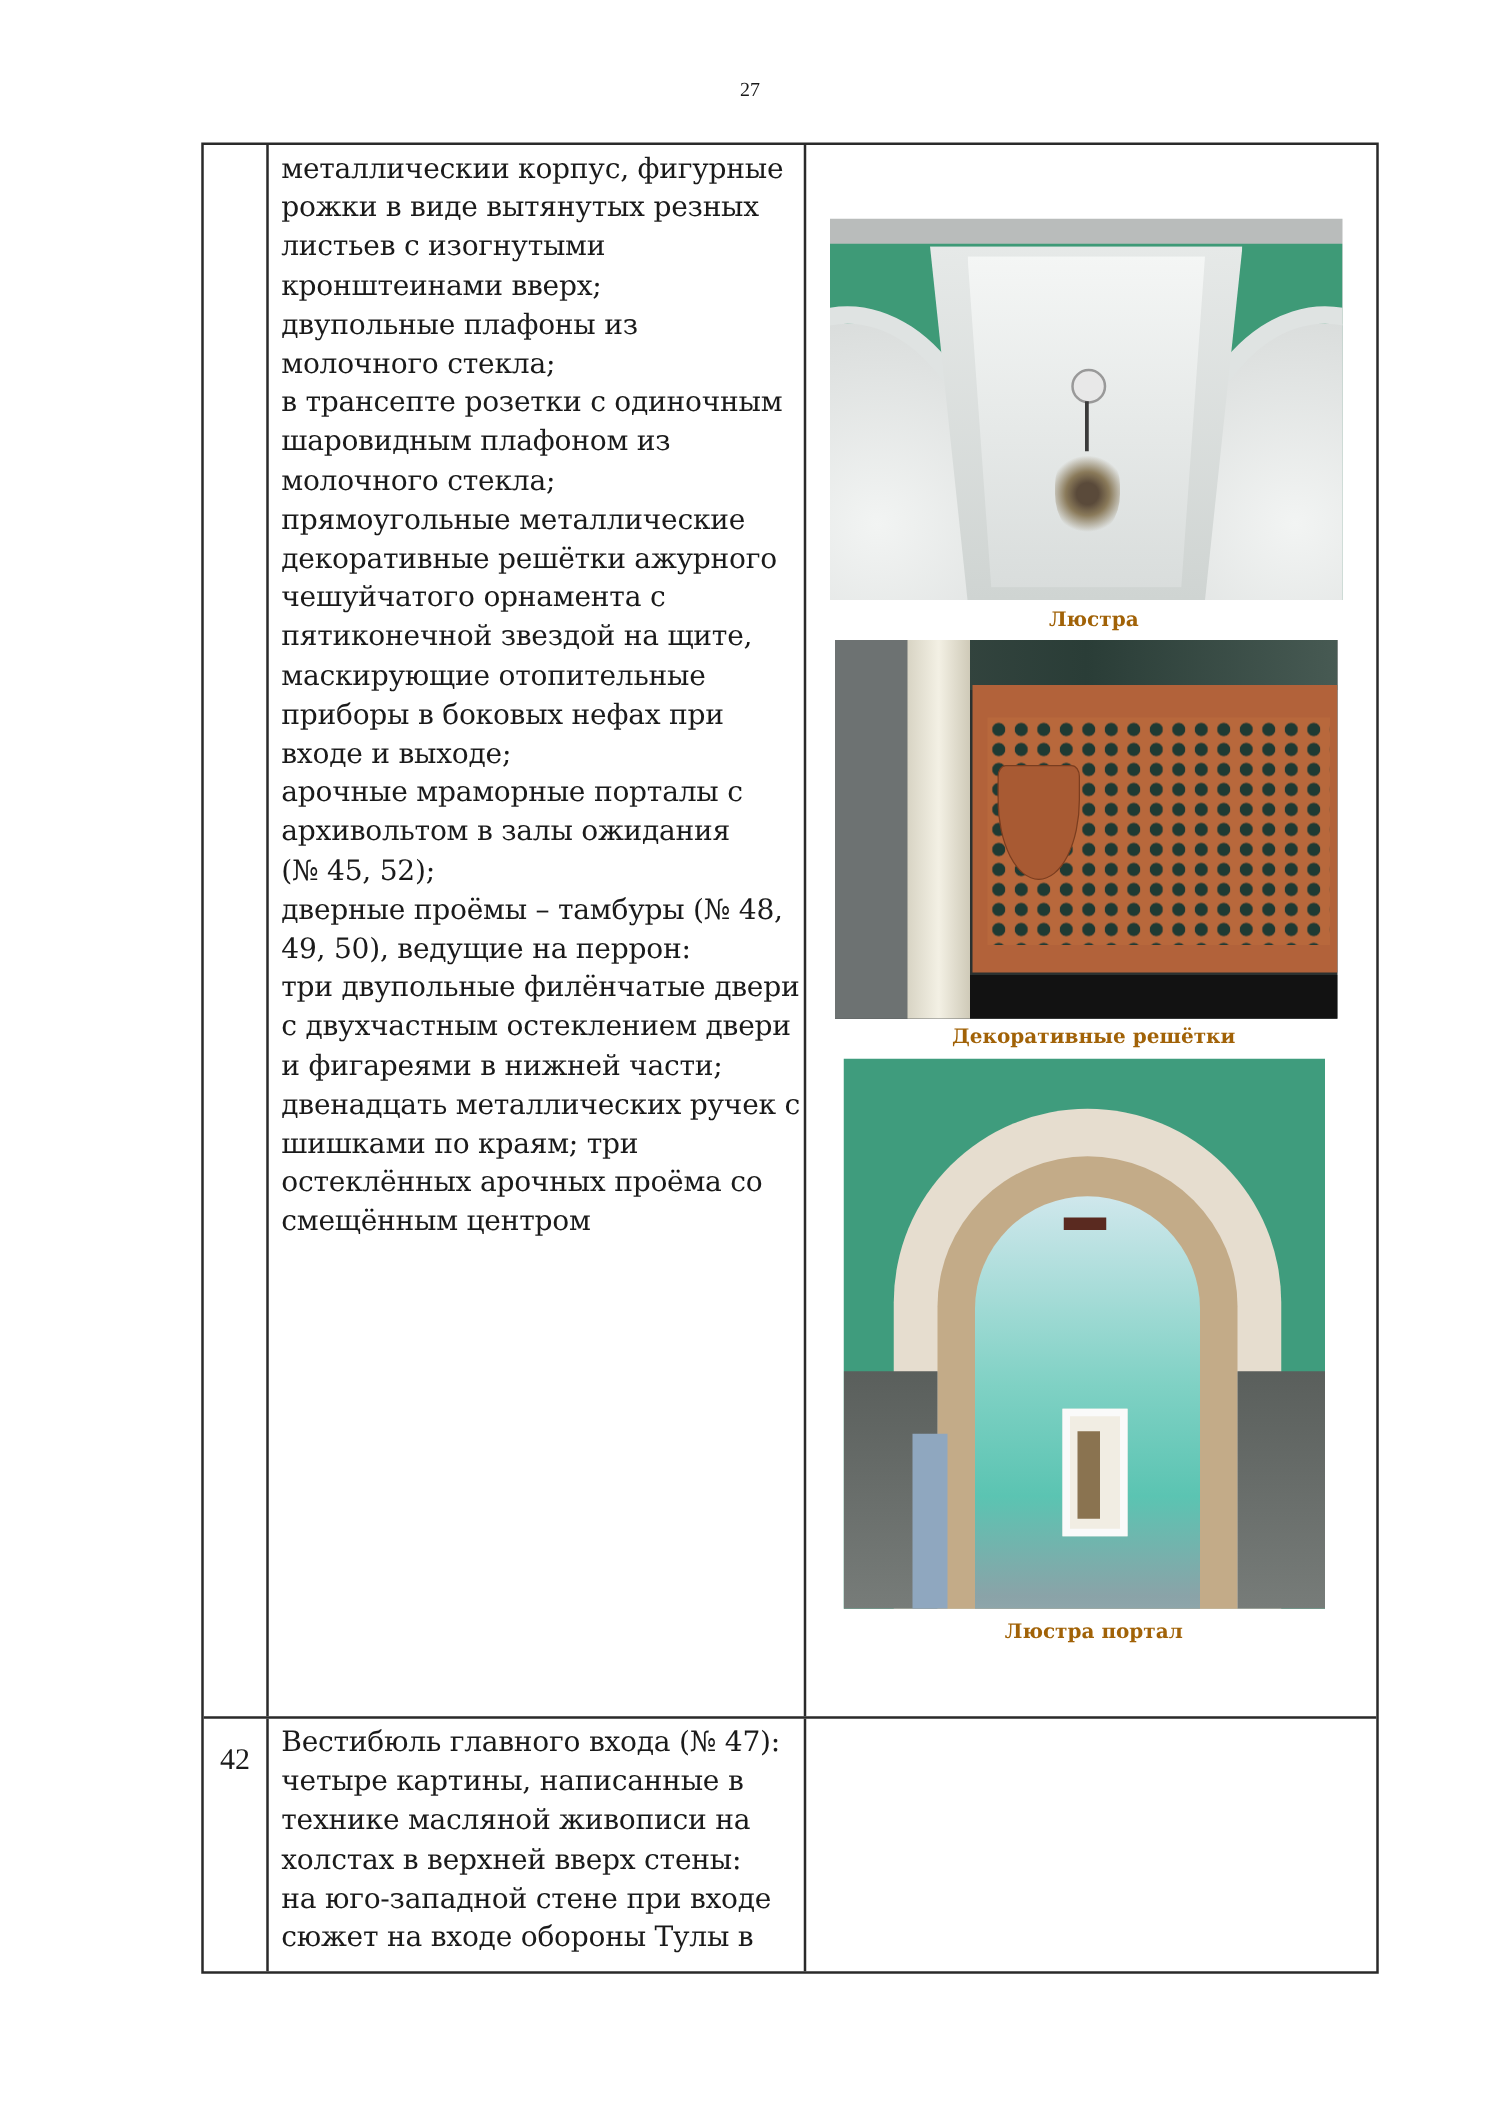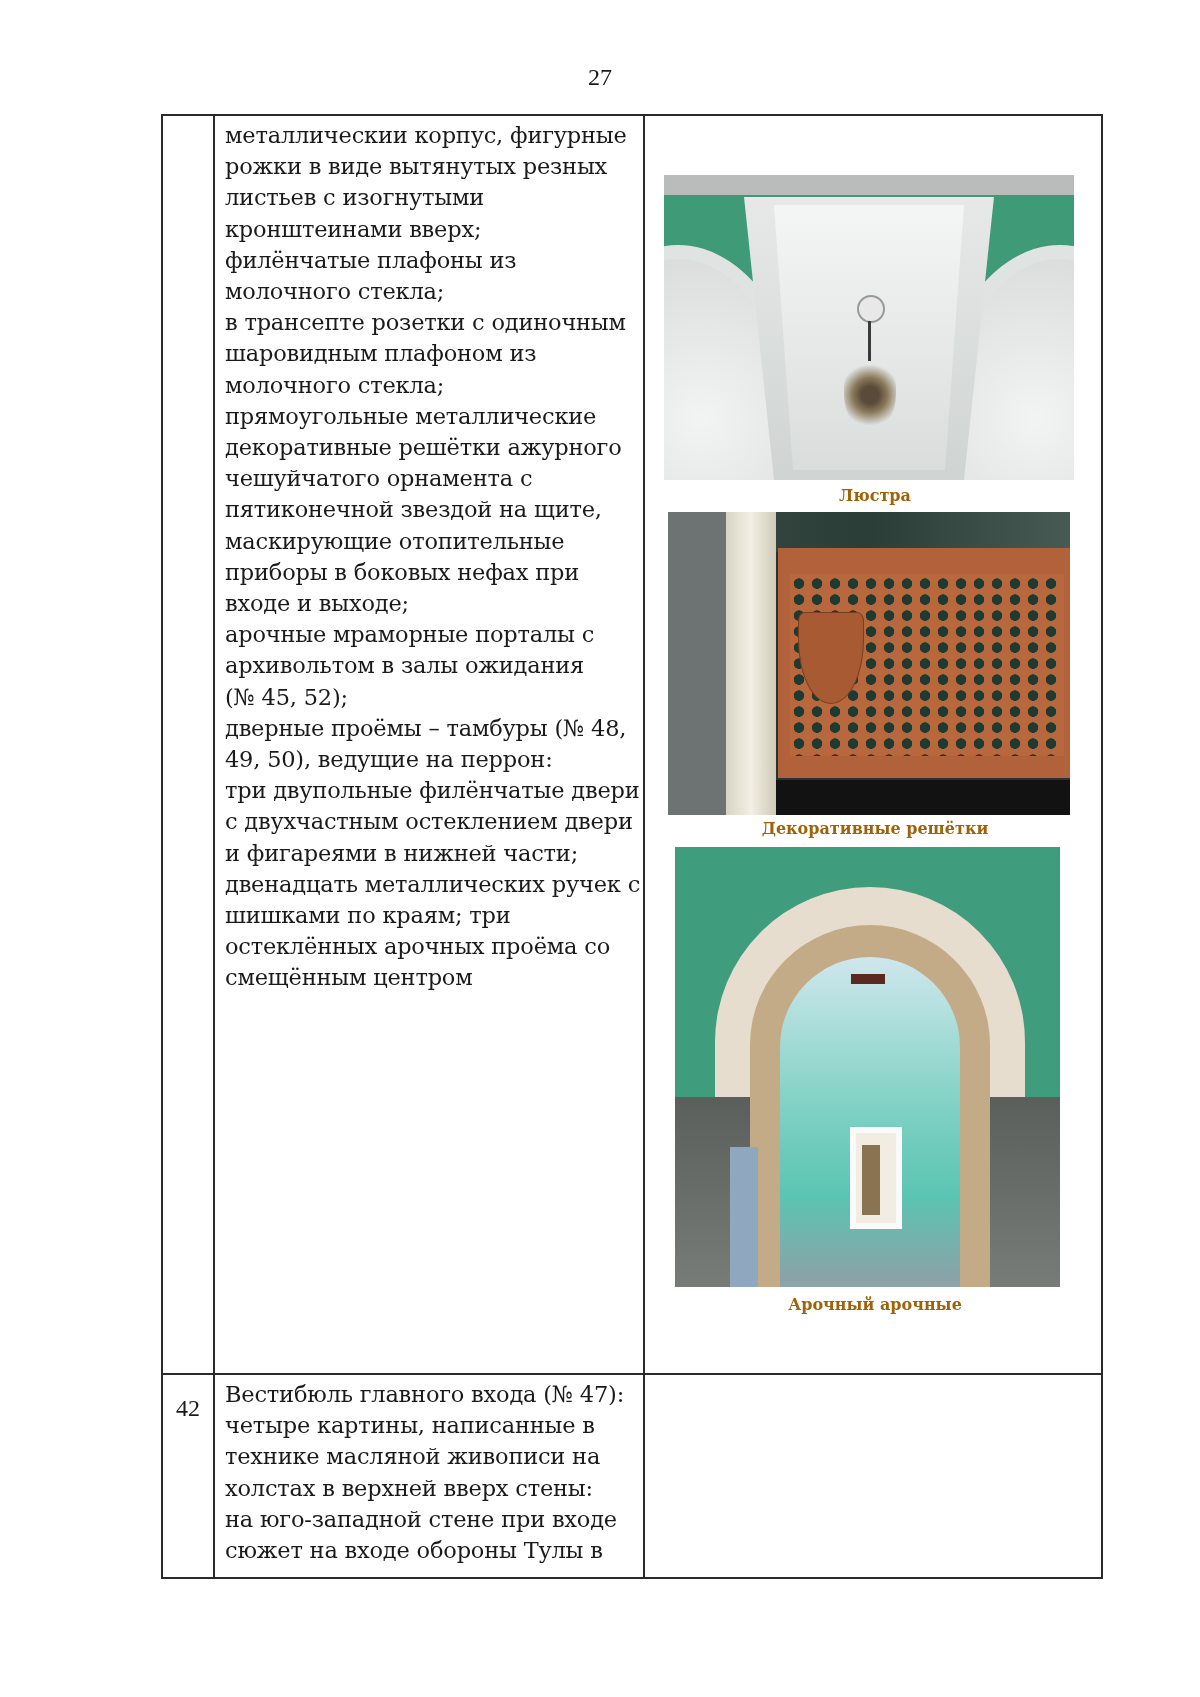--- a/index.html
+++ b/index.html
@@ -1,19 +1,19 @@
 <!DOCTYPE html>
 <html><head>
   <meta charset="utf-8">
   <style>
     html, body { margin: 0; padding: 0; background: #ffffff; }
     body { width: 1200px; height: 1697px; position: relative; overflow: hidden;
            font-family: "DejaVu Serif", "Liberation Serif", serif; color: #1a1a1a; }
     .page-number { position: absolute; top: 64px; left: 0; width: 1200px; text-align: center;
-                   font-family: "Liberation Serif", serif; font-size: 24px; }
+                   font-family: "Liberation Serif", serif; font-size: 16px; }
     .tbl { position: absolute; left: 161px; top: 114px; width: 942px; border: 2px solid #2a2a2a; box-sizing: border-box; }
     .row { display: flex; border-top: 2px solid #2a2a2a; box-sizing: border-box; }
     .row:first-child { border-top: none; }
     .row1 { height: 1257px; }
     .row2 { height: 204px; }
     .c-num { width: 52px; border-right: 2px solid #2a2a2a; box-sizing: border-box;
              font-size: 24px; text-align: center; padding-top: 20px; font-family: "Liberation Serif", serif; }
     .c-text { width: 430px; border-right: 2px solid #2a2a2a; box-sizing: border-box;
               padding: 4px 8px 0 10px; font-size: 22.5px; line-height: 31.2px; letter-spacing: -0.2px; }
     .c-text div { white-space: nowrap; }
@@ -64,21 +64,21 @@
 
 <div class="tbl">
 
   <div class="row row1">
     <div class="c-num"></div>
     <div class="c-text">
       <div>металлическии корпус, фигурные</div>
       <div>рожки в виде вытянутых резных</div>
       <div>листьев с изогнутыми</div>
       <div>кронштеинами вверх;</div>
-      <div>филёнчатые плафоны из</div>
+      <div>двупольные плафоны из</div>
       <div>молочного стекла;</div>
       <div>в трансепте розетки с одиночным</div>
       <div>шаровидным плафоном из</div>
       <div>молочного стекла;</div>
       <div>прямоугольные металлические</div>
       <div>декоративные решётки ажурного</div>
       <div>чешуйчатого орнамента с</div>
       <div>пятиконечной звездой на щите,</div>
       <div>маскирующие отопительные</div>
       <div>приборы в боковых нефах при</div>
@@ -124,21 +124,21 @@
         <div class="arch-outer"></div>
         <div class="arch-mid"></div>
         <div class="arch-in"></div>
         <div class="sign"></div>
         <div class="door"></div>
         <div class="door-in"></div>
         <div class="stone-l"></div>
         <div class="stone-r"></div>
         <div class="banner"></div>
       </div>
-      <div class="caption" style="top:1179px;">Арочный арочные</div>
+      <div class="caption" style="top:1179px;">Люстра портал</div>
     </div>
   </div>
 
   <div class="row row2">
     <div class="c-num">42</div>
     <div class="c-text">
       <div>Вестибюль главного входа (№ 47):</div>
       <div>четыре картины, написанные в</div>
       <div>технике масляной живописи на</div>
       <div>холстах в верхней вверх стены:</div>

